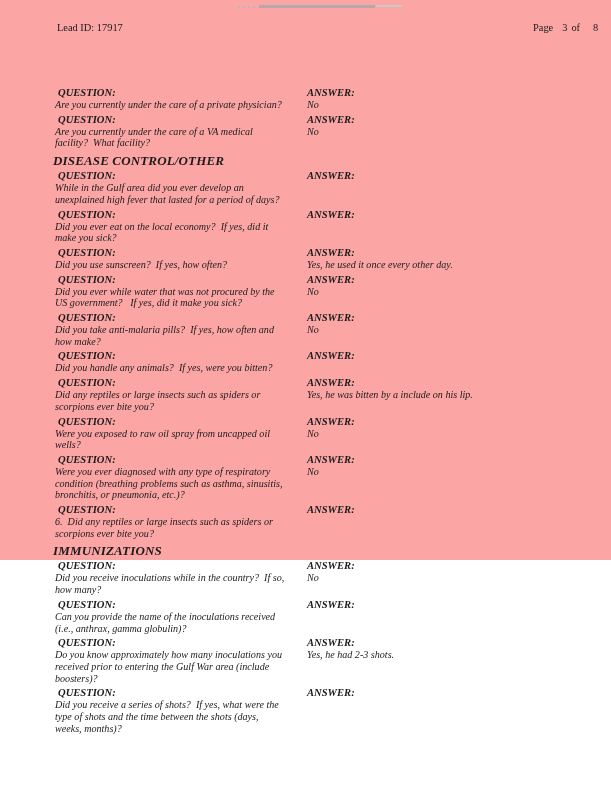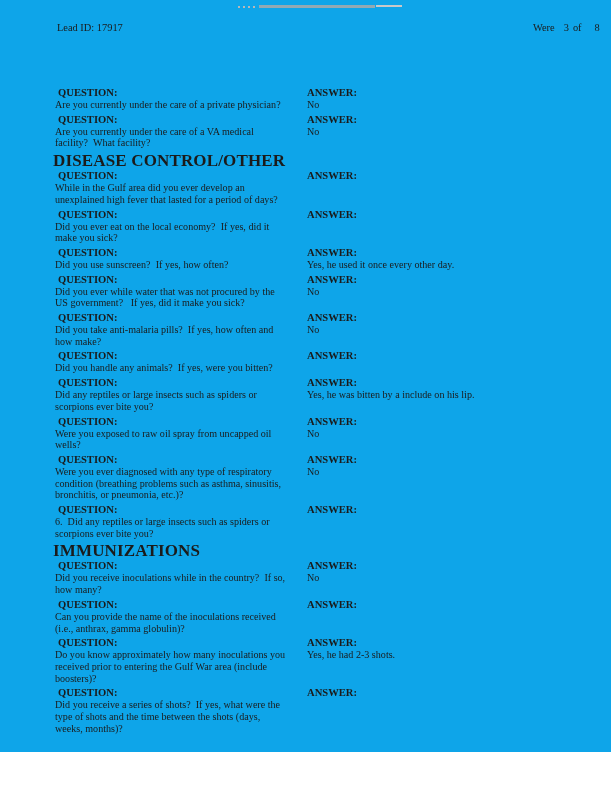--- a/index.html
+++ b/index.html
@@ -5,22 +5,22 @@
   html, body { margin: 0; padding: 0; }
   body {
     width: 611px; height: 792px;
     background: #ffffff;
     font-family: "Liberation Serif", serif;
     color: #1b1b1b;
     overflow: hidden;
   }
   .page {
     position: relative;
-    width: 611px; height: 752px;
-    background: #0ea5e9;
+    width: 611px; height: 560px;
+    background: #fca5a5;
   }
 
   
   .smudge-dots {
     position: absolute; left: 238px; top: 6px; width: 19px; height: 2px;
     background: repeating-linear-gradient(90deg, #b8b8b8 0 2px, transparent 2px 5px);
   }
   .smudge-main {
     position: absolute; left: 259px; top: 5px; width: 116px; height: 3px;
     background: #a9a9a9; opacity: 0.85;
@@ -36,25 +36,25 @@
   }
   .hdr-right {
     position: absolute; left: 533px; top: 22px;
     font-size: 10.4px; white-space: pre;
   }
   .hdr-right .sp-a { margin-left: 9px; }
   .hdr-right .sp-b { margin-left: 4px; }
   .hdr-right .sp-c { margin-left: 13px; }
 
   .content {
-    position: absolute; left: 53px; top: 84px; width: 540px;
+    position: absolute; left: 53px; top: 84px; width: 540px; font-style: italic;
   }
   .section-title {
     font-weight: bold;
-    font-size: 17px;
+    font-size: 13px;
     line-height: 13px;
     margin-top: 5px;
     letter-spacing: 0.15px;
     white-space: pre;
   }
   .qa {
     display: grid;
     grid-template-columns: 254px 1fr;
     margin-top: 3px;
   }
@@ -76,21 +76,21 @@
 <body>
 
 <div class="page">
 
   <div class="smudge-dots"></div>
   <div class="smudge-main"></div>
   <div class="smudge-tail"></div>
 
   <div class="hdr-left">Lead ID: 17917</div>
 
-  <div class="hdr-right"><span>Were</span><span class="sp-a">3</span><span class="sp-b">of</span><span class="sp-c">8</span></div>
+  <div class="hdr-right"><span>Page</span><span class="sp-a">3</span><span class="sp-b">of</span><span class="sp-c">8</span></div>
 
   <div class="content">
       <div class="qa">
         <div class="q-cell">
           <div class="q-label">QUESTION:</div>
           <div class="q-text">Are you currently under the care of a private physician?</div>
         </div>
         <div class="a-cell">
           <div class="a-label">ANSWER:</div>
           <div class="a-text">No</div>

